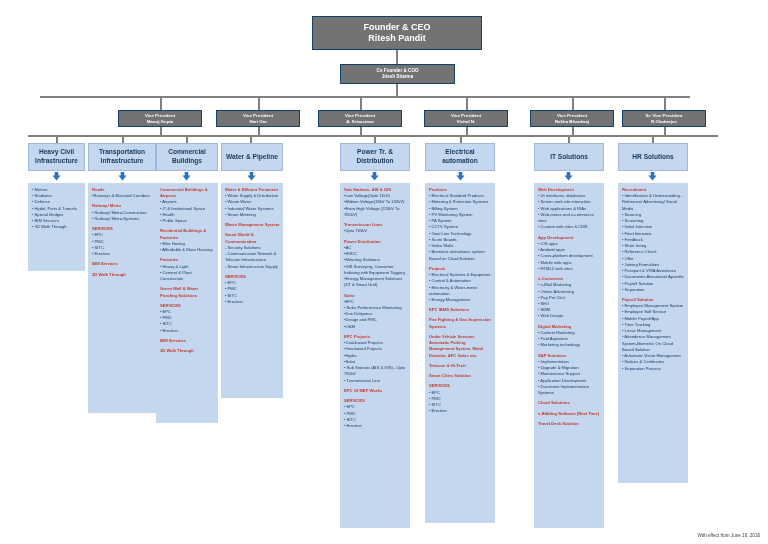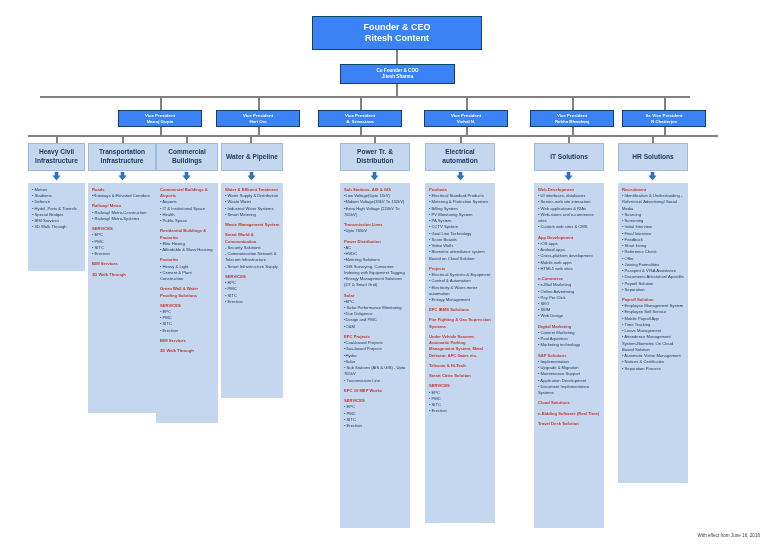--- a/index.html
+++ b/index.html
@@ -14,21 +14,21 @@
   #stage{position:relative;width:768px;height:544px;}
 
   
   .ln{position:absolute;background:#808080;}
   .vl{width:2px;}
   .hl{height:2px;}
 
   
   .navybox{
     position:absolute;
-    background:#3b82f6;
+    background:#737373;
     border:1px solid #14416a;
     color:#ffffff;
     text-align:center;
     font-weight:bold;
     display:flex;
     flex-direction:column;
     align-items:center;
     justify-content:center;
     line-height:1.25;
     box-sizing:border-box;
@@ -125,21 +125,21 @@
   <div class="ln vl" style="left:122px;top:135px;height:8px;"></div>
   <div class="ln vl" style="left:186px;top:135px;height:8px;"></div>
   <div class="ln vl" style="left:250px;top:135px;height:8px;"></div>
   <div class="ln vl" style="left:374px;top:135px;height:8px;"></div>
   <div class="ln vl" style="left:460px;top:135px;height:8px;"></div>
   <div class="ln vl" style="left:568px;top:135px;height:8px;"></div>
   <div class="ln vl" style="left:652px;top:135px;height:8px;"></div>
 
   <div class="navybox" id="ceo">
     <span class="l1">Founder &amp; CEO</span>
-    <span class="l2">Ritesh Content</span>
+    <span class="l2">Ritesh Pandit</span>
   </div>
 
   <div class="navybox" id="cofounder">
     <span class="l1">Co Founder &amp; COO</span>
     <span class="l2">Jitesh Sharma</span>
   </div>
 
   <div class="navybox vpbox" id="vp1">
     <span class="l1">Vice President</span>
     <span class="l2">Manoj Gupta</span>

